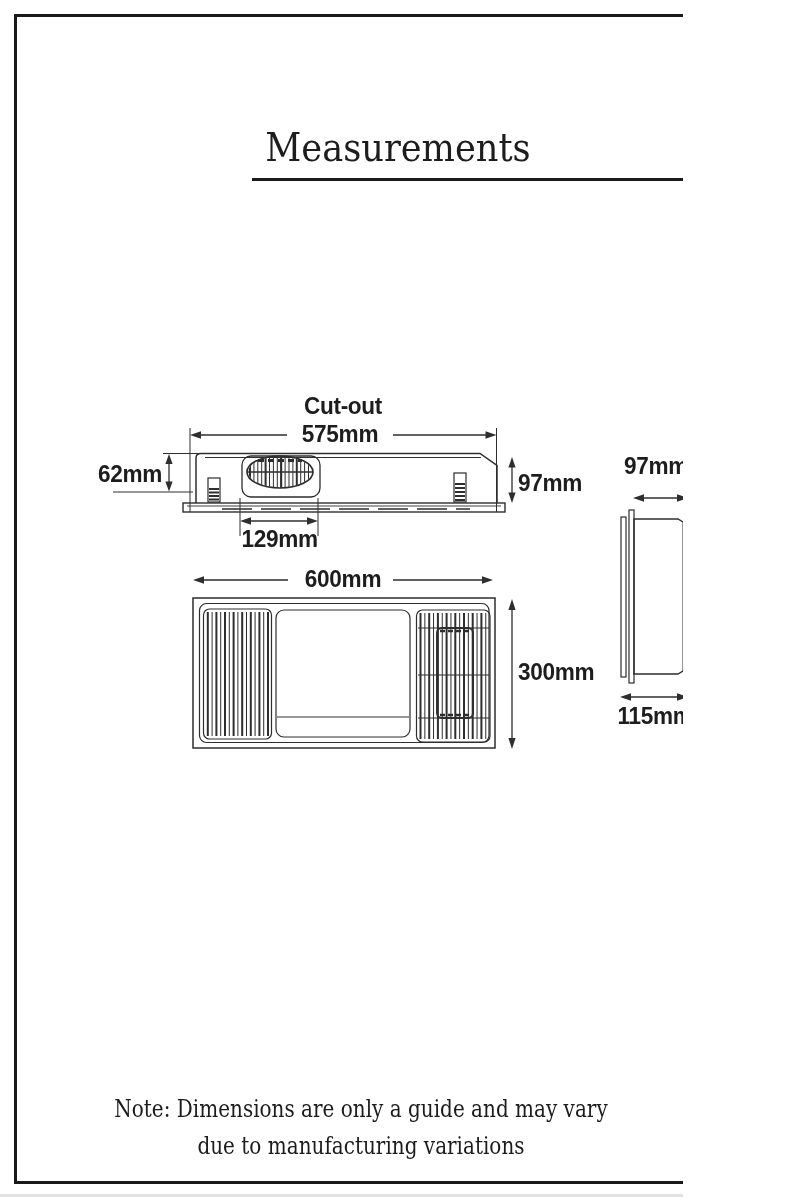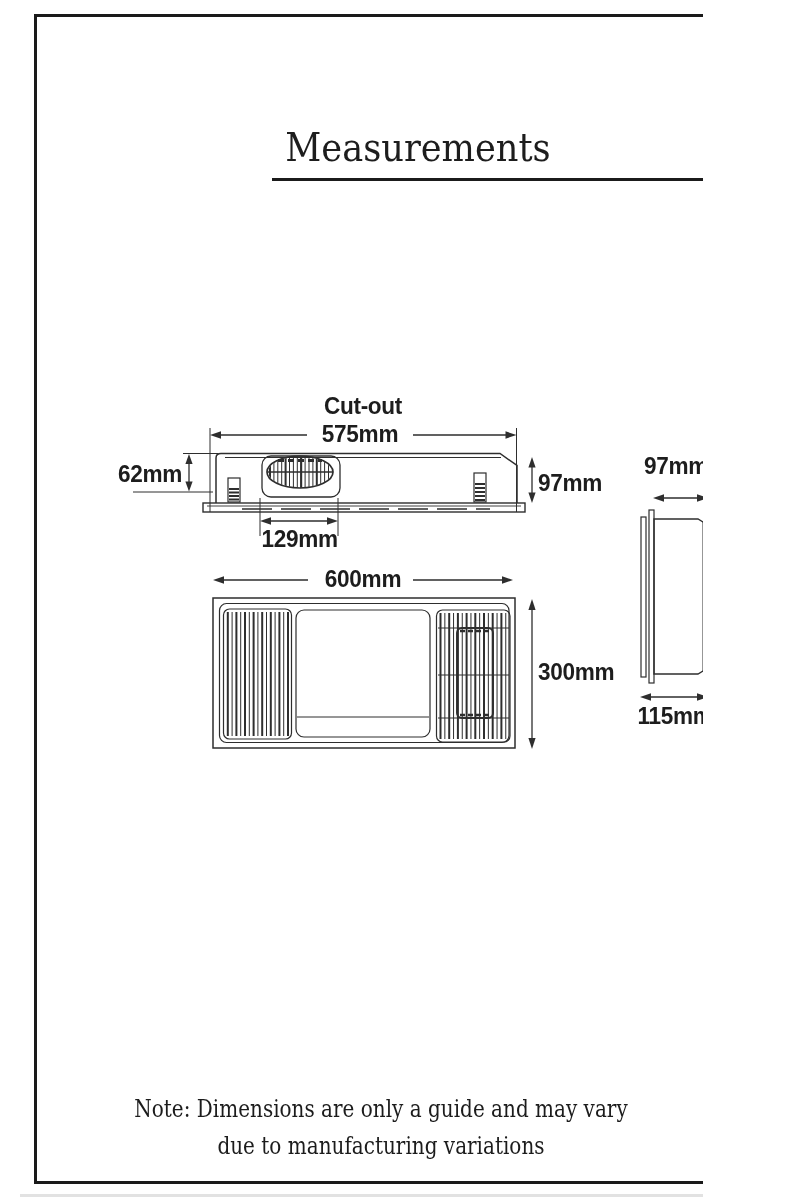--- a/index.html
+++ b/index.html
@@ -1,17 +1,17 @@
 <!DOCTYPE html>
 <html><head>
 <meta charset="utf-8">
 <style>
   html,body{margin:0;padding:0;background:#ffffff;}
   #canvas{position:relative;width:683px;height:1200px;background:#ffffff;overflow:hidden;
-          font-family:"Liberation Sans",sans-serif;margin-left:20px;}
+          font-family:"Liberation Sans",sans-serif;}
   #frame{position:absolute;left:14px;top:14px;width:771px;height:1170px;box-sizing:border-box;
          border:3px solid #1a1a1a;background:transparent;}
   #bottom-divider{position:absolute;left:0;top:1194px;width:800px;height:3px;background:#e2e2e2;}
   .abs{position:absolute;}
   #page-title{left:178px;top:124px;width:440px;text-align:center;
     font-family:"DejaVu Serif","Liberation Serif",serif;font-size:40px;font-weight:500;color:#1d1d1d;
     transform:scaleX(.88);transform-origin:center;white-space:nowrap;}
   #title-underline{left:252px;top:178px;width:532px;height:3px;background:#1b1b1b;}
   .dim{font-family:"Liberation Sans",sans-serif;font-weight:700;font-size:24px;line-height:26px;
        color:#1d1d1d;letter-spacing:-0.3px;white-space:nowrap;transform:scaleX(.94);}

